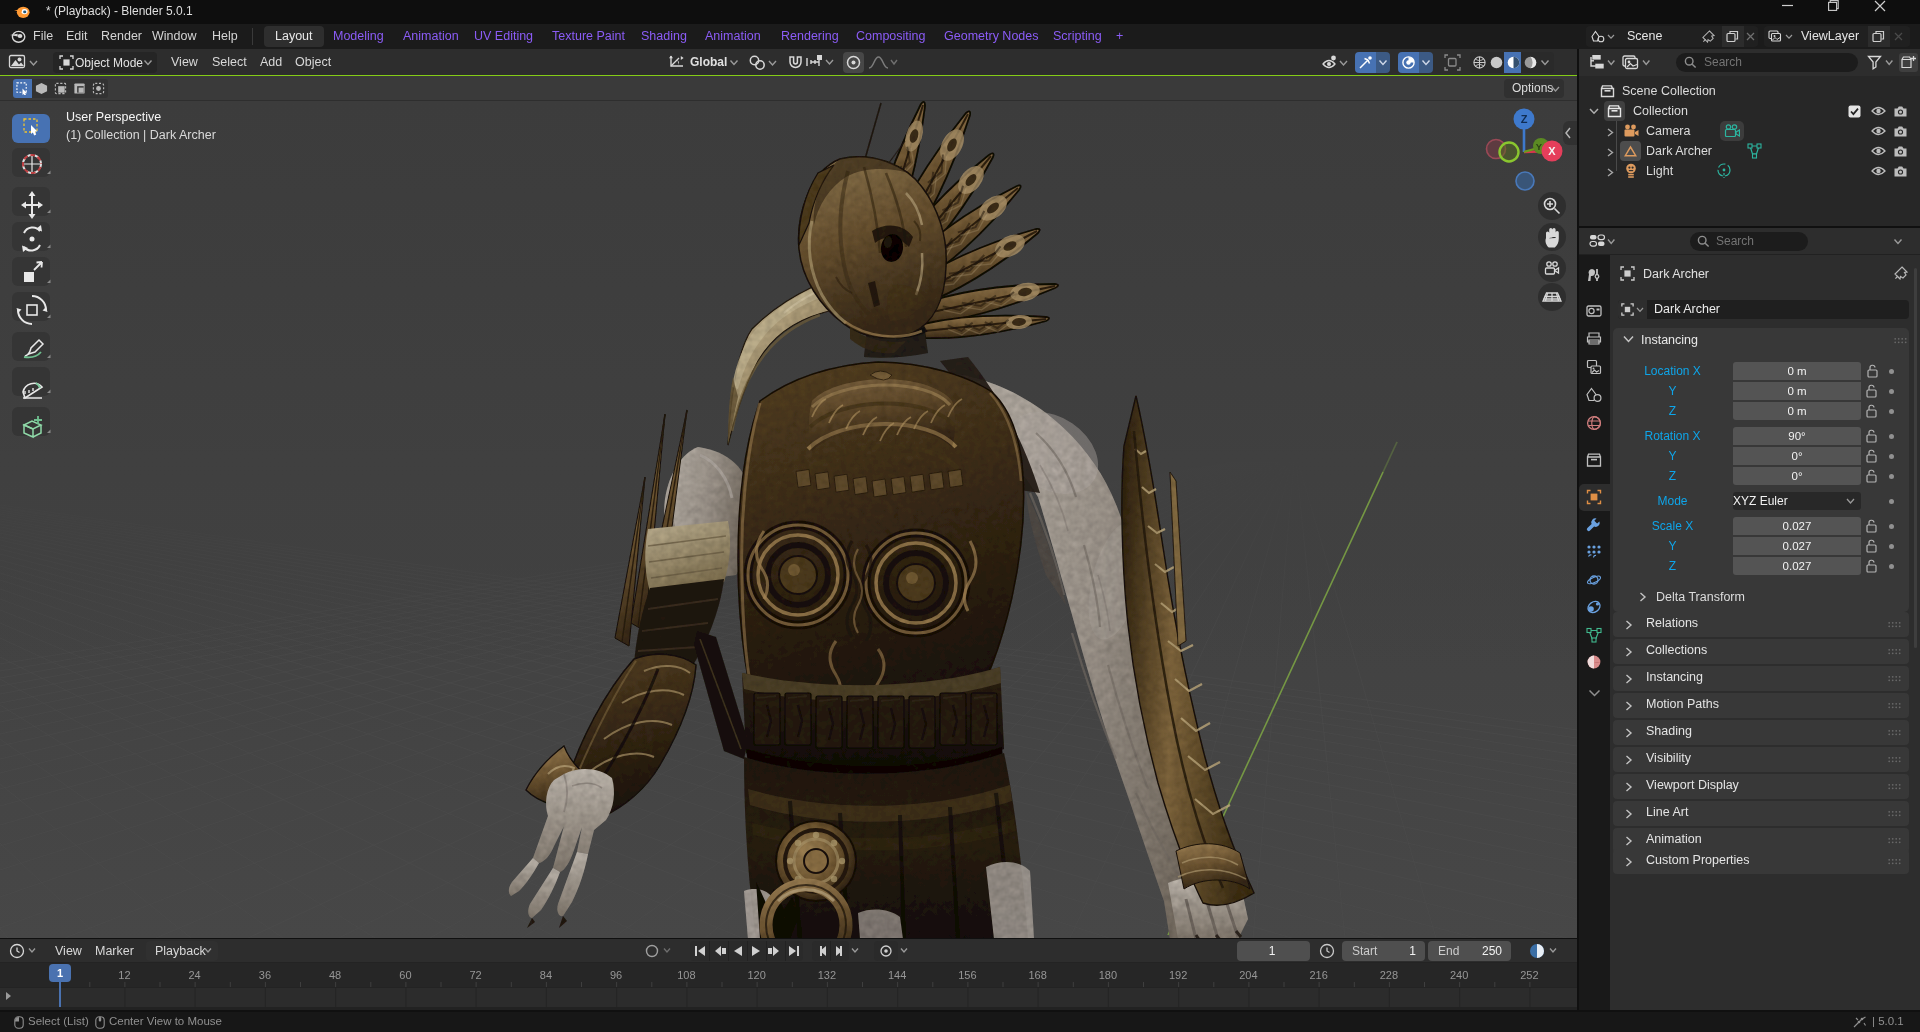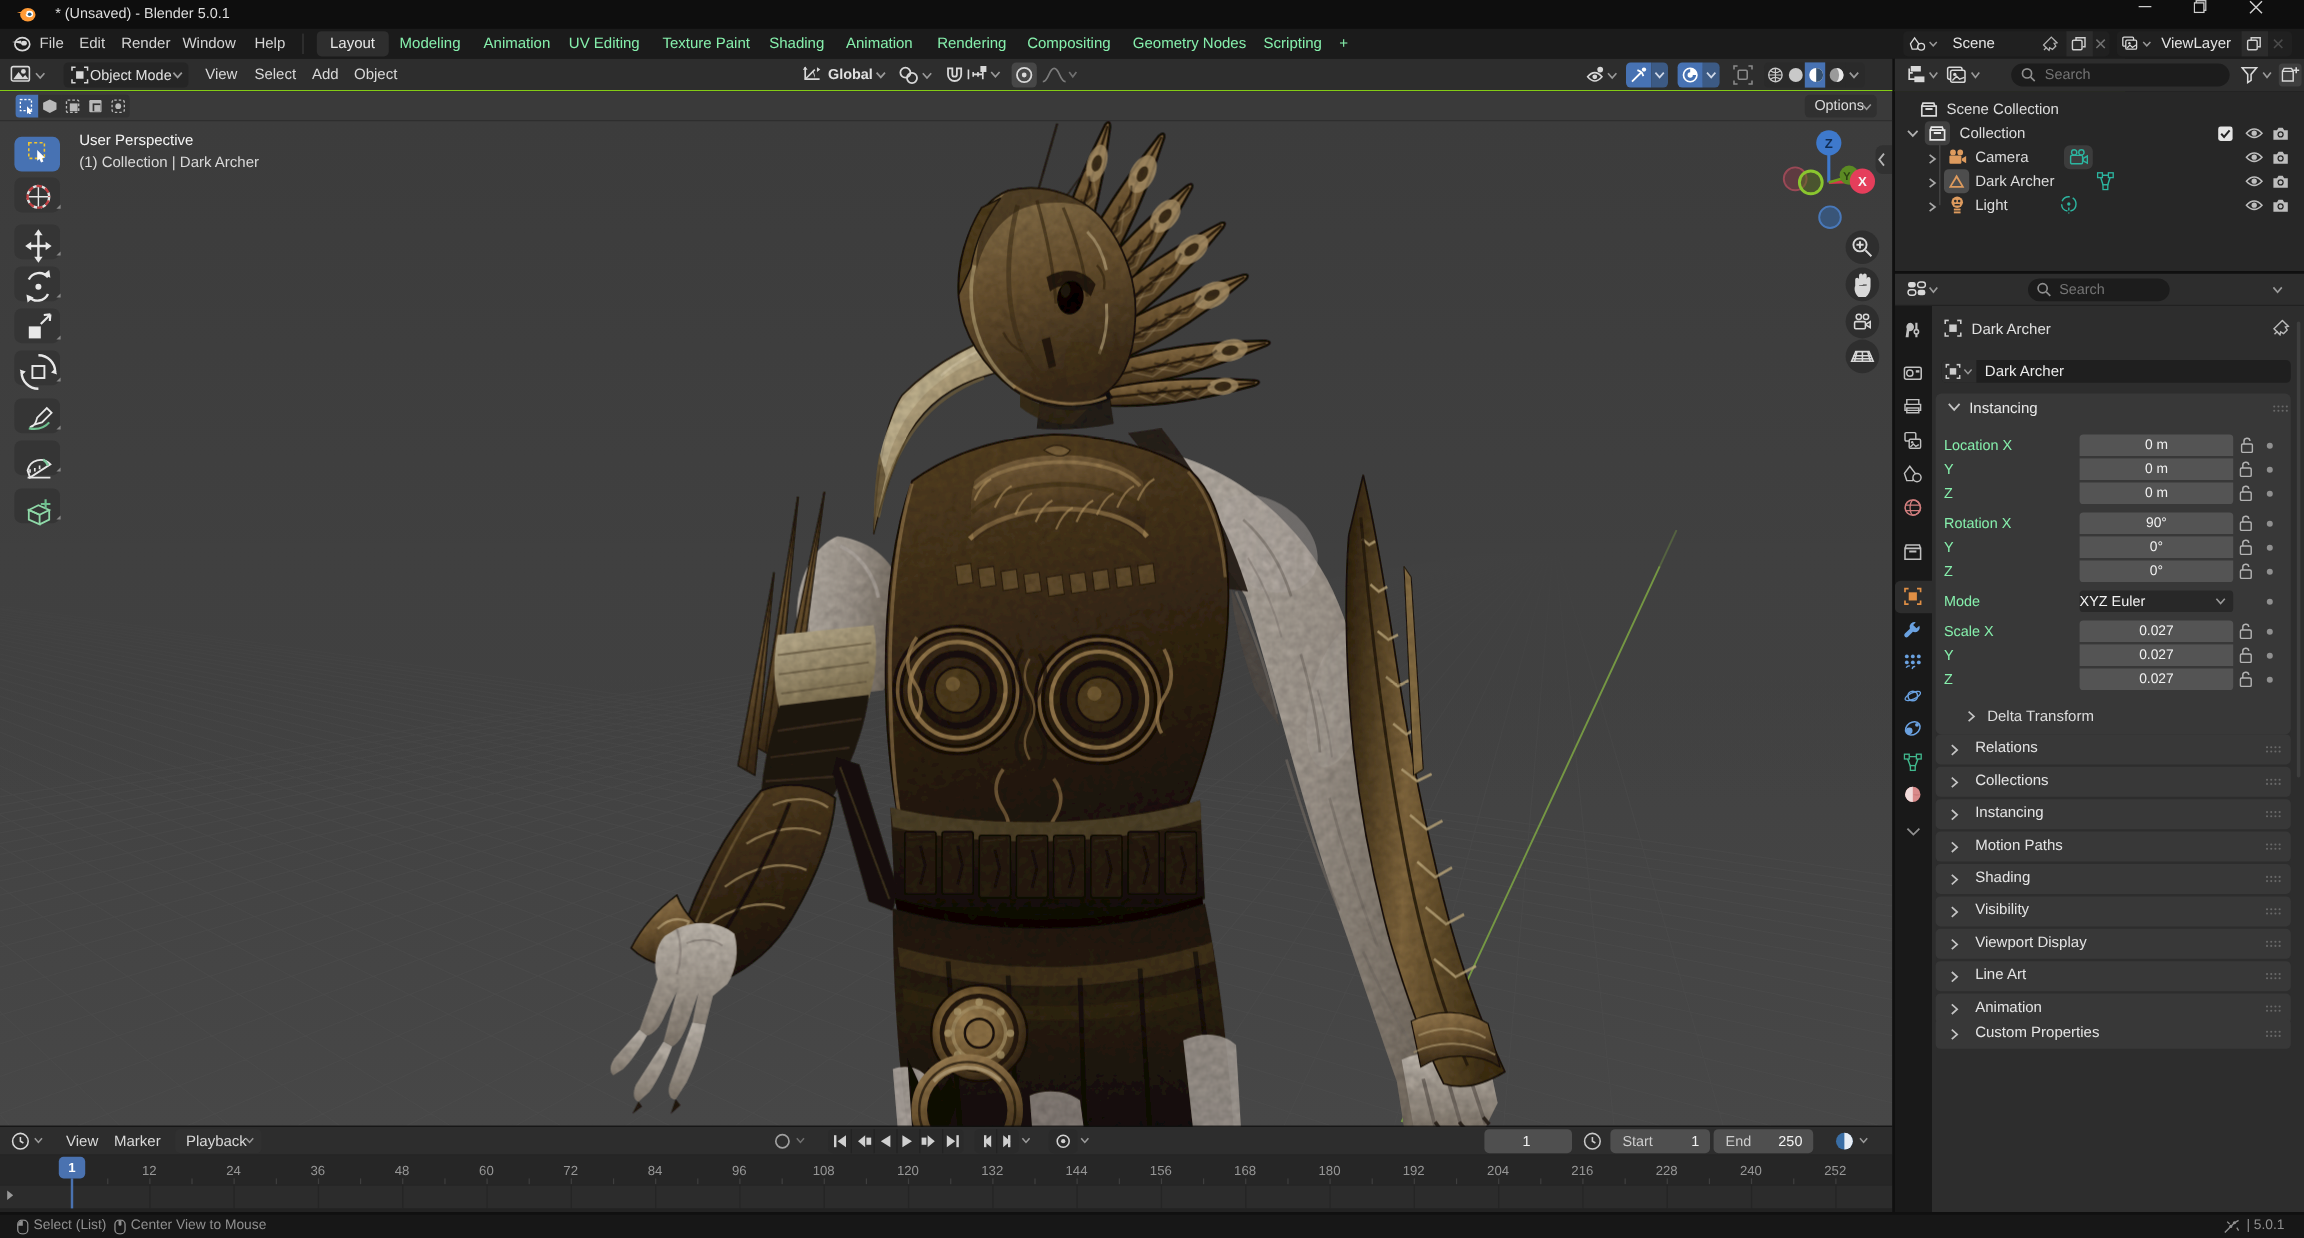--- a/index.html
+++ b/index.html
@@ -7,21 +7,21 @@
 body{font-family:"Liberation Sans",sans-serif;font-size:12px;color:#cfcfcf;position:relative}
 .abs{position:absolute}
 
 #titlebar{left:0;top:0;width:1920px;height:24px;background:#0e0e0e;color:#e3e3e3}
 #titlebar .t{position:absolute;left:46px;top:4px;font-size:12px;color:#dedede}
 
 .winbtn{position:absolute;top:0;width:46px;height:24px;color:#cfcfcf;text-align:center;line-height:24px;font-size:13px}
 
 #topbar{left:0;top:24px;width:1920px;height:25px;background:#1b1b1b}
 .menu{position:absolute;top:0;height:25px;line-height:25px;color:#d4d4d4;font-size:12.5px}
-.tab{position:absolute;top:2px;height:21px;line-height:21px;color:#86efac;font-size:12.5px;padding:0 11px;border-radius:4px}
+.tab{position:absolute;top:2px;height:21px;line-height:21px;color:#8b5cf6;font-size:12.5px;padding:0 11px;border-radius:4px}
 .tab.active{background:#2e2e2e;color:#e8e8e8}
 #tabsep{position:absolute;left:252px;top:4px;width:1px;height:17px;background:#3a3a3a}
 
 #vphead{left:0;top:49px;width:1771px;height:27px;background:#2d2d2d;border-bottom:1px solid #84cc16}
 #outhead{left:1579px;top:49px;width:341px;height:27px;background:#2d2d2d}
 .hmenu{position:absolute;top:0;height:27px;line-height:27px;color:#d8d8d8;font-size:12.5px}
 .ddbtn{position:absolute;background:#252525;border-radius:4px;color:#e2e2e2}
 
 #toolset{left:0;top:76px;width:1577px;height:25px;background:#3a3a3a;border-bottom:1px solid #2e2e2e}
 
@@ -30,21 +30,21 @@
 #outliner{left:1579px;top:76px;width:341px;height:150px;background:#272727}
 .orow{position:absolute;left:0;width:341px;height:20px;line-height:20px;color:#dcdcdc;font-size:12.5px}
 
 #props{left:1579px;top:228px;width:341px;height:782px;background:#2d2d2d}
 #prophead{position:absolute;left:0;top:0;width:341px;height:27px;background:#2d2d2d;border-bottom:1px solid #212121}
 #ptabs{position:absolute;left:0;top:27px;width:31px;height:755px;background:#191919}
 .panel{position:absolute;left:34px;width:296px;height:25px;background:#383838;border-radius:4px;color:#e4e4e4}
 .panel .tt{position:absolute;left:33px;top:4px;font-size:12.5px}
 .grip{position:absolute;right:8px;top:9px;width:14px;height:7px;opacity:.55}
 .fld{position:absolute;left:154px;width:128px;height:18px;background:#545454;color:#f2f2f2;font-size:11.5px;text-align:center;line-height:18px}
-.lbl{position:absolute;width:105px;text-align:left;color:#86efac;font-size:12px;line-height:18px}
+.lbl{position:absolute;width:105px;text-align:center;color:#0ea5e9;font-size:12px;line-height:18px}
 .adot{position:absolute;left:310px;top:7px;width:5px;height:5px;border-radius:50%;background:#909090}
 
 #timeline{left:0;top:939px;width:1577px;height:71px;background:#2b2b2b}
 #tlhead{position:absolute;left:0;top:0;width:1577px;height:24px;background:#2d2d2d;border-bottom:1px solid #232323}
 #ruler{position:absolute;left:0;top:24px;width:1577px;height:24px;background:#262626}
 #channels{position:absolute;left:0;top:48px;width:1577px;height:20px;background:#2c2c2c}
 #tlscroll{position:absolute;left:0;top:68px;width:1577px;height:3px;background:#222}
 
 #status{left:0;top:1012px;width:1920px;height:20px;background:#171717;color:#909090;font-size:11.5px}
 
@@ -55,21 +55,21 @@
 </head>
 <body>
 
 <div class="abs" id="titlebar">
   <svg class="icon" style="left:13px;top:4px" width="18" height="16" viewBox="0 0 18 16">
     <ellipse cx="10.2" cy="8.3" rx="6.4" ry="5.6" fill="#ff9a35"></ellipse>
     <ellipse cx="11.5" cy="7.6" rx="3.1" ry="2.7" fill="#fff"></ellipse>
     <ellipse cx="11.7" cy="7.9" rx="1.6" ry="1.4" fill="#255a7e"></ellipse>
     <path d="M1 6.5 L9 5.2 L9 7.8 Z" fill="#ff9a35"></path>
   </svg>
-  <div class="t">* (Unsaved) - Blender 5.0.1</div>
+  <div class="t">* (Playback) - Blender 5.0.1</div>
   <div class="winbtn" style="right:92px">
       <svg width="11" height="11" viewBox="0 0 11 11">
         <path d="M0 5.5h11" stroke="#cfcfcf" stroke-width="1.2"></path>
       </svg>
     </div>
   <div class="winbtn" style="right:46px">
       <svg width="11" height="11" viewBox="0 0 11 11">
         <rect x="2.2" y="0.6" width="8" height="8" fill="none" stroke="#cfcfcf" stroke-width="1.1"></rect>
         <rect x="0.6" y="2.4" width="8" height="8" fill="#0e0e0e" stroke="#cfcfcf" stroke-width="1.1"></rect>
       </svg>

